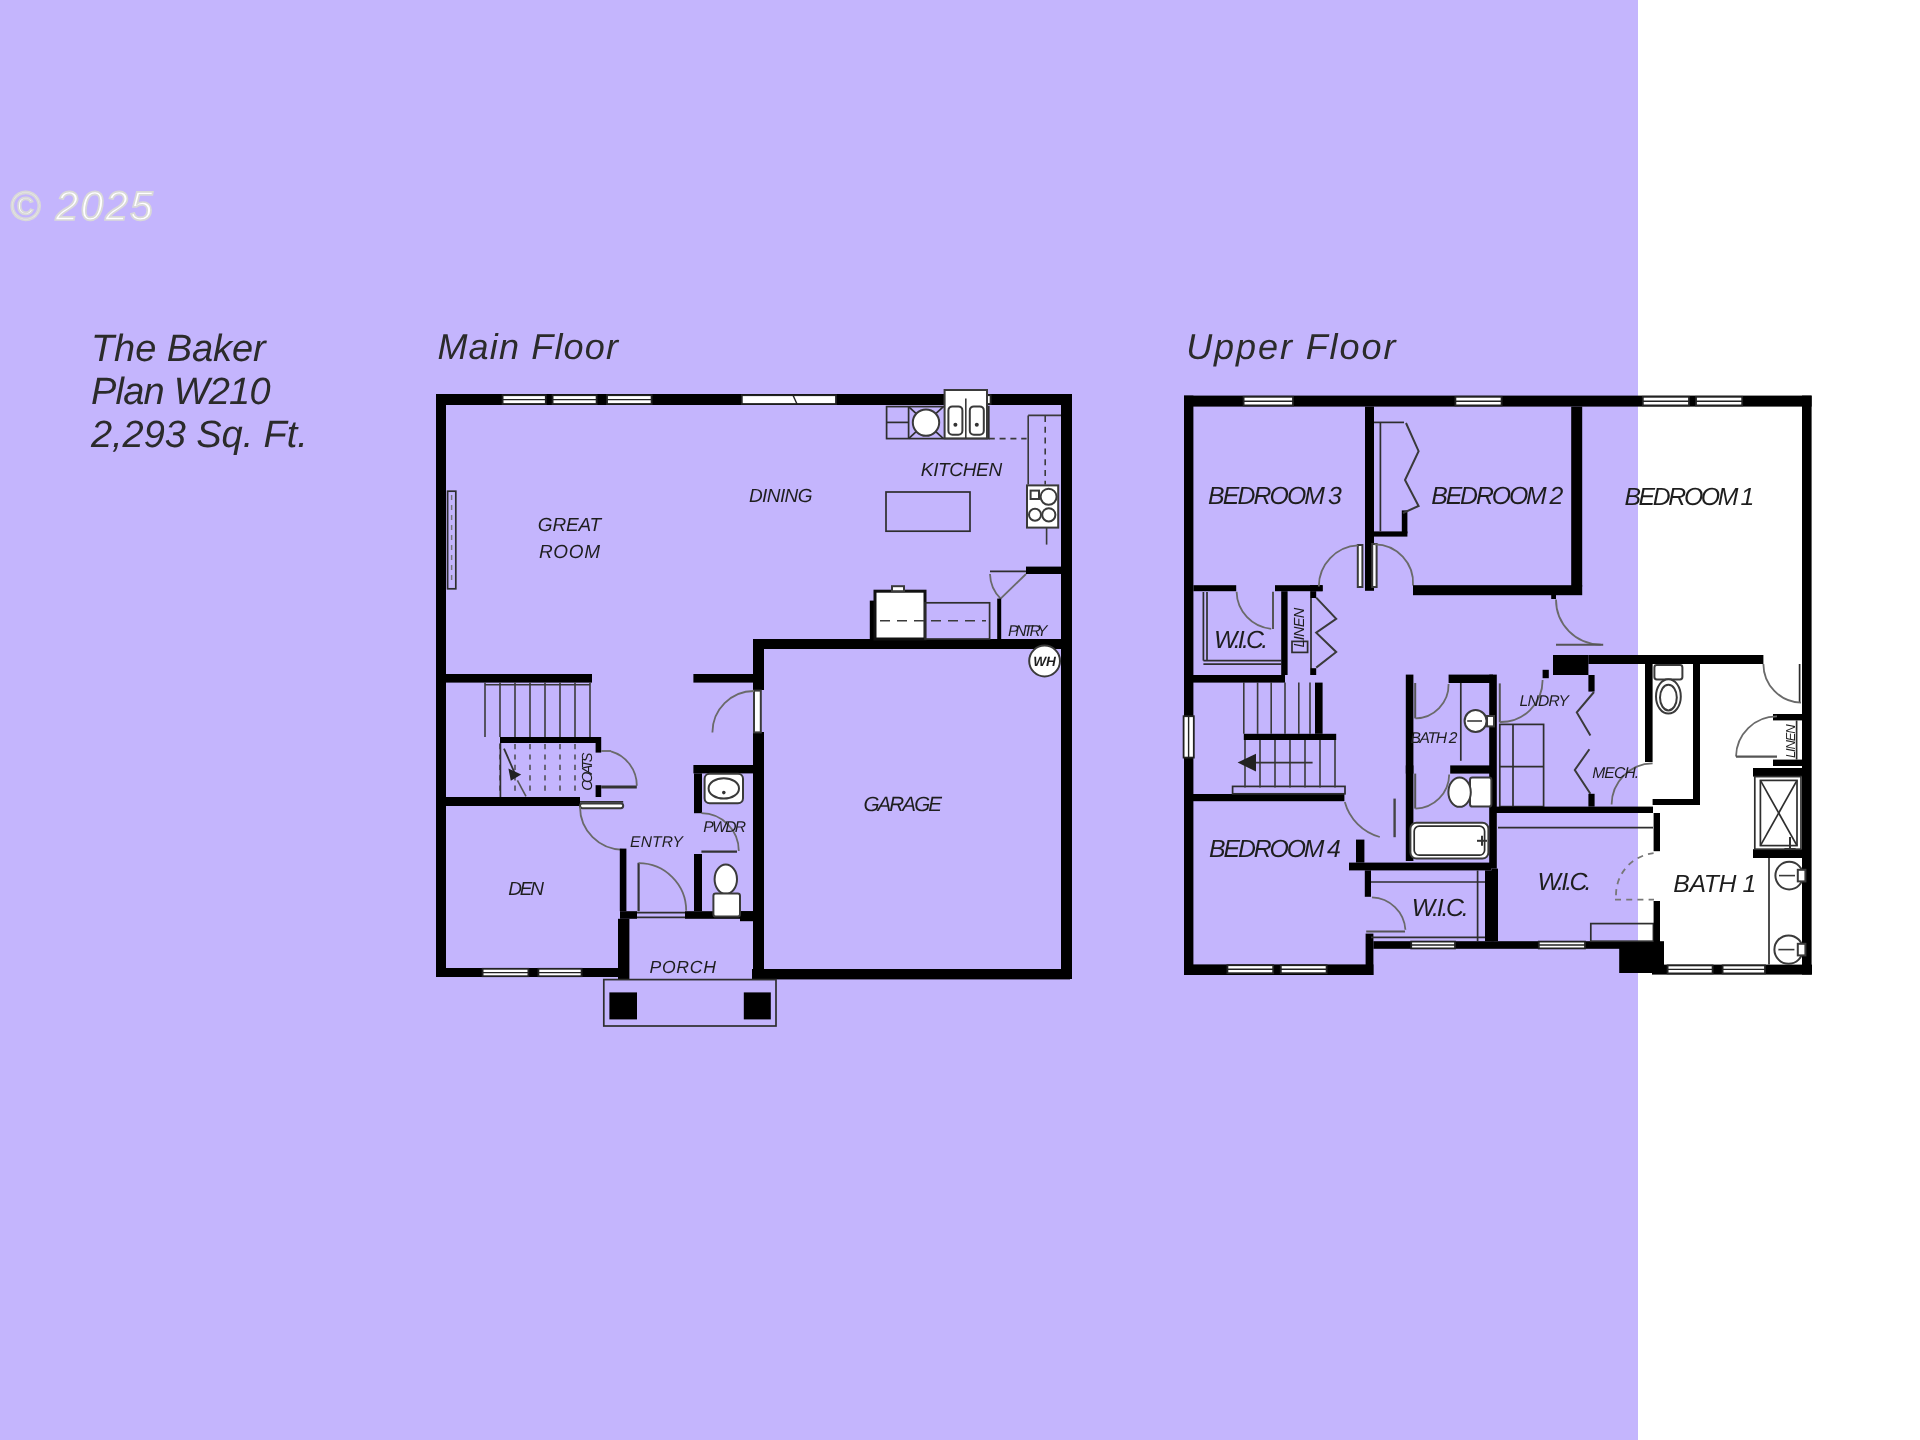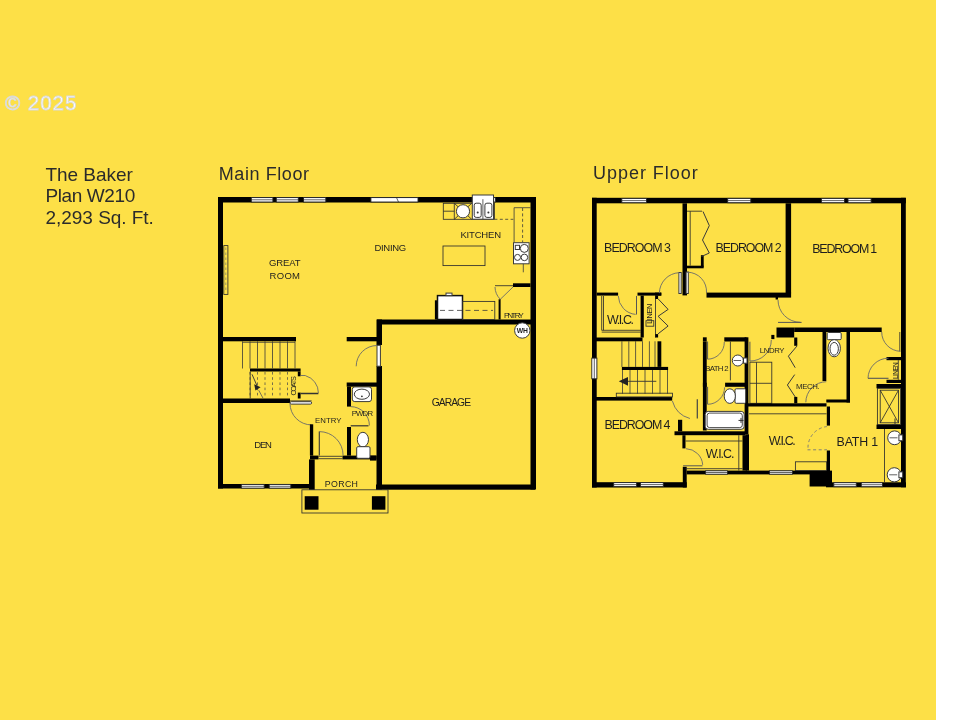--- a/index.html
+++ b/index.html
@@ -1,16 +1,16 @@
 <!DOCTYPE html>
 <html><head>
 <meta charset="utf-8">
 <style>
   html,body{margin:0;padding:0;background:#ffffff;}
-  #page{position:relative;width:936px;height:720px;background:#fde047;font-family:"Liberation Sans",sans-serif;}
+  #page{position:relative;width:819px;height:720px;background:#c4b5fd;font-family:"Liberation Sans",sans-serif;font-style:italic;}
   svg{position:absolute;left:0;top:0;}
   svg text{font-family:"Liberation Sans",sans-serif;fill:#1e1e1e;}
   .w{fill:#000;}
   .tl{stroke:#2e2e2e;stroke-width:0.85;fill:none;}
   .arc{stroke:#6a6a6a;stroke-width:0.9;fill:none;}
   .fx{stroke:#3a3a3a;stroke-width:1;fill:#fff;}
   .win{fill:#fff;stroke:#222;stroke-width:0.9;}
   .rm{font-size:9.5px;letter-spacing:0.5px;text-anchor:middle;}
   .rm2{font-size:12.4px;letter-spacing:0.6px;text-anchor:middle;}
   .sm{font-size:7.8px;letter-spacing:0.3px;text-anchor:middle;}

